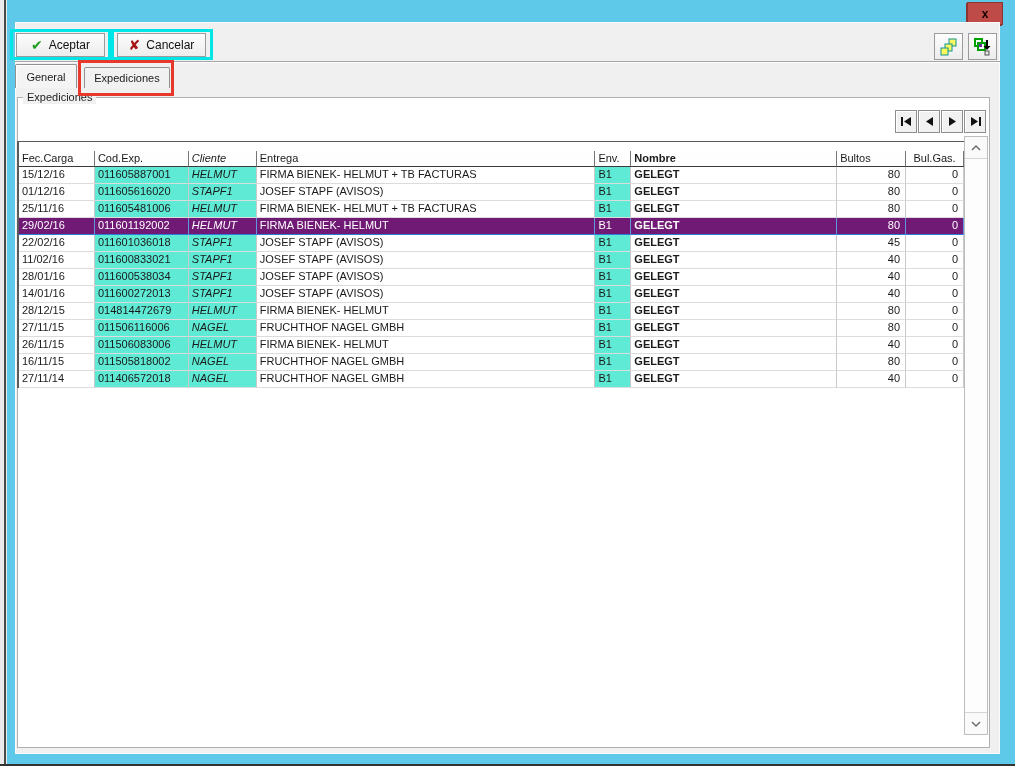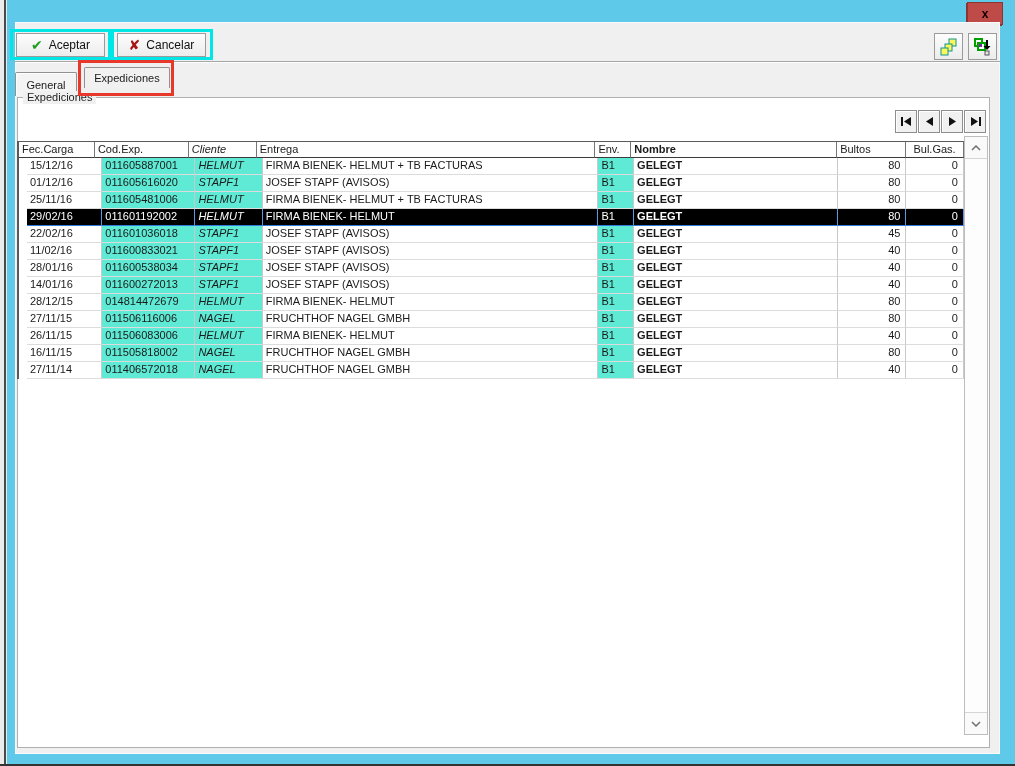--- a/index.html
+++ b/index.html
@@ -60,21 +60,21 @@
   .anno-red{left:78px;top:60px;width:96px;height:36px;border:3px solid #E8382C;}
 
   
   .tab{
     position:absolute;background:#F1F1F1;
     border:1px solid #919191;border-bottom:none;border-radius:2px 2px 0 0;
     box-sizing:border-box;display:flex;align-items:center;justify-content:center;
     font-size:11px;cursor:default;
   }
   .tab-general{left:15px;top:64px;width:62px;height:24px;background:#F4F4F4;
-    box-shadow:inset 1px 1px 0 #fff;margin-top:8px;}
+    box-shadow:inset 1px 1px 0 #fff;}
   .tab-exped{left:84px;top:67px;width:86px;height:21px;}
 
   
   .groupbox{
     left:17px;top:97px;width:973px;height:651px;background:#FFFFFF;
     border:1px solid #B0B0B0;box-sizing:border-box;
   }
   .groupbox-label{
     left:23px;top:91px;height:13px;line-height:13px;background:#F0F0F0;
     padding:0 4px;font-size:11px;color:#222;z-index:5;
@@ -92,34 +92,34 @@
   
   .grid{
     left:17px;top:141px;width:948px;z-index:4;
     border-left:2px solid #5a5a5a;border-top:1px solid #5a5a5a;
     border-right:1px solid #5a5a5a;box-sizing:border-box;
     background:#fff;
   }
   .grid-header{display:flex;}
   .grid-header .cell{
     background:#FEFEFE;border-right:1px solid #767676;border-bottom:1px solid #3a3a3a;
-    height:16px;line-height:15px;
-  }
-  .row{display:flex;height:17px;padding-left:8px;}
+    height:16px;line-height:15px;margin-top:9px;
+  }
+  .row{display:flex;height:17px;}
   .cell{
     box-sizing:border-box;font-size:11px;padding:0 3px;overflow:hidden;
     white-space:nowrap;border-right:1px solid #C9C9C9;border-bottom:1px solid #DCDCDC;
     height:17px;line-height:15px;background:#fff;
   }
   .cell.tint{background:#5eead4;}
   .cell.num{text-align:right;padding-right:5px;}
   .c0{width:76px;}.c1{width:94px;}.c2{width:68px;font-style:italic;}.c3{width:339px;}
   .c4{width:36px;}.c5{width:206px;font-weight:bold;}.c6{width:69px;}.c7{width:58px;text-align:center;}
   .row.selected .cell{
-    background:#000000;color:#fff;
+    background:#701a75;color:#fff;
     border-right-color:#5E97E2;border-bottom-color:#2E7CD9;
   }
 
   
   .vscroll{
     left:964px;top:136px;width:24px;height:599px;background:#FDFDFD;
     border:1px solid #BDBDBD;box-sizing:border-box;z-index:4;
   }
   .sb-btn{
     position:absolute;left:0;width:22px;height:21px;background:#FAFAFA;

